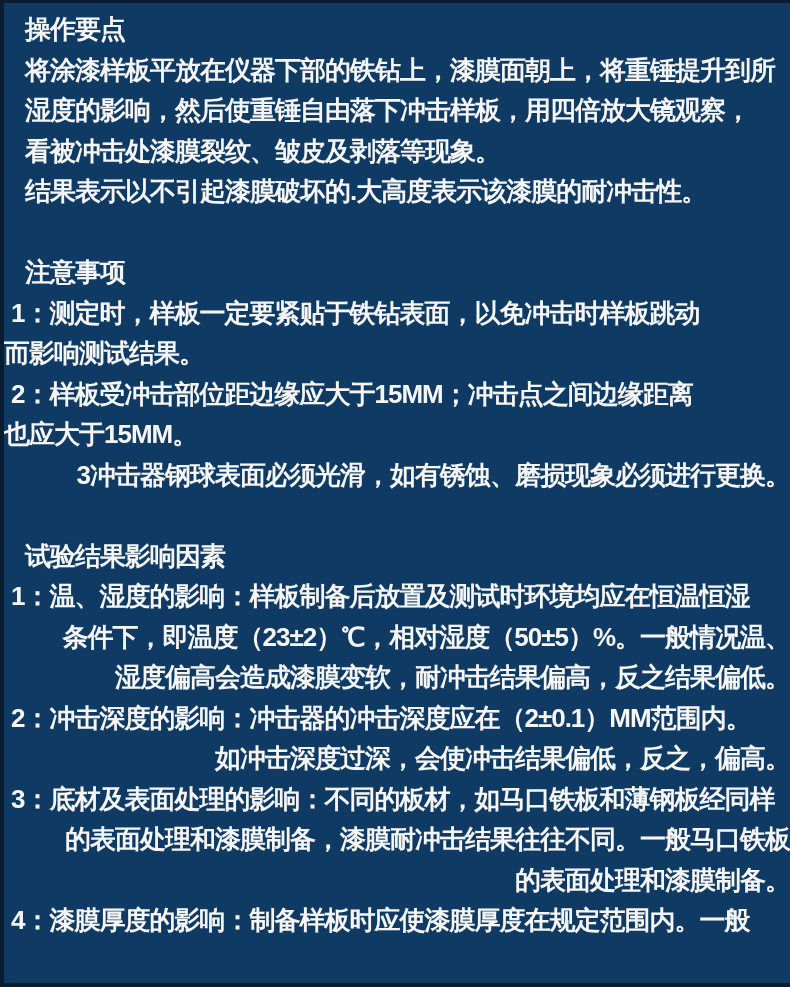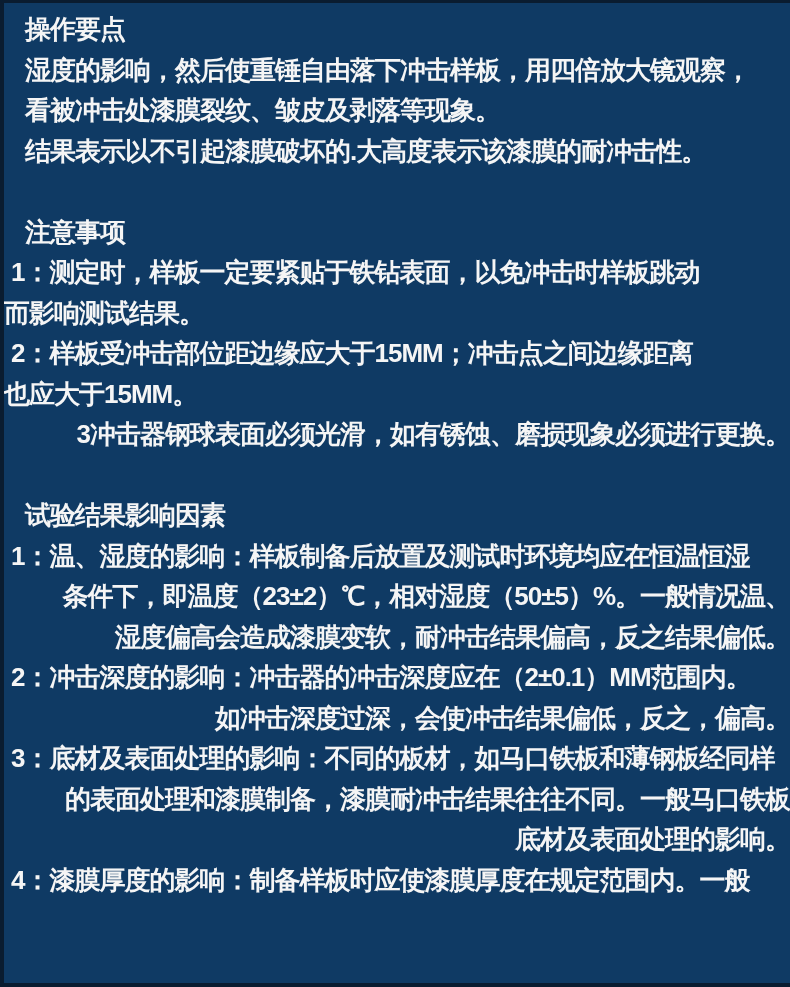--- a/index.html
+++ b/index.html
@@ -29,35 +29,36 @@
   .indent-numbered{padding-left:7px;}
   .indent-hang{}
   .indent-flush{padding-left:4px;text-align:right;}
 </style>
 </head>
 <body>
 
 <div class="page" style="--bg: #0f3a64; --edge: #0a1c30; --fg: #f5f5f5;">
   <div class="doc" id="doc">
       <div class="row indent-body">操作要点</div>
+      <div class="row indent-body">将涂漆样板平放在仪器下部的铁钻上，漆膜面朝上，将重锤提升到所</div>
       <div class="row indent-body">湿度的影响，然后使重锤自由落下冲击样板，用四倍放大镜观察，</div>
       <div class="row indent-body">看被冲击处漆膜裂纹、皱皮及剥落等现象。</div>
       <div class="row indent-body">结果表示以不引起漆膜破坏的.大高度表示该漆膜的耐冲击性。</div>
   <div class="row spacer"></div>
 <div class="row indent-body">注意事项</div>
       <div class="row indent-numbered">1：测定时，样板一定要紧贴于铁钻表面，以免冲击时样板跳动</div>
       <div class="row indent-hang">而影响测试结果。</div>
       <div class="row indent-numbered">2：样板受冲击部位距边缘应大于15MM；冲击点之间边缘距离</div>
       <div class="row indent-hang">也应大于15MM。</div>
       <div class="row indent-flush">3冲击器钢球表面必须光滑，如有锈蚀、磨损现象必须进行更换。</div>
   <div class="row spacer"></div>
 <div class="row indent-body">试验结果影响因素</div>
       <div class="row indent-numbered">1：温、湿度的影响：样板制备后放置及测试时环境均应在恒温恒湿</div>
       <div class="row indent-flush">条件下，即温度（23±2）℃，相对湿度（50±5）%。一般情况温、</div>
       <div class="row indent-flush">湿度偏高会造成漆膜变软，耐冲击结果偏高，反之结果偏低。</div>
       <div class="row indent-numbered">2：冲击深度的影响：冲击器的冲击深度应在（2±0.1）MM范围内。</div>
       <div class="row indent-flush">如冲击深度过深，会使冲击结果偏低，反之，偏高。</div>
       <div class="row indent-numbered">3：底材及表面处理的影响：不同的板材，如马口铁板和薄钢板经同样</div>
       <div class="row indent-flush">的表面处理和漆膜制备，漆膜耐冲击结果往往不同。一般马口铁板</div>
-      <div class="row indent-flush">底材及表面处理的影响。</div>
+      <div class="row indent-flush">的表面处理和漆膜制备。</div>
       <div class="row indent-numbered">4：漆膜厚度的影响：制备样板时应使漆膜厚度在规定范围内。一般</div>
     </div>
 </div>
 
 </body></html>

